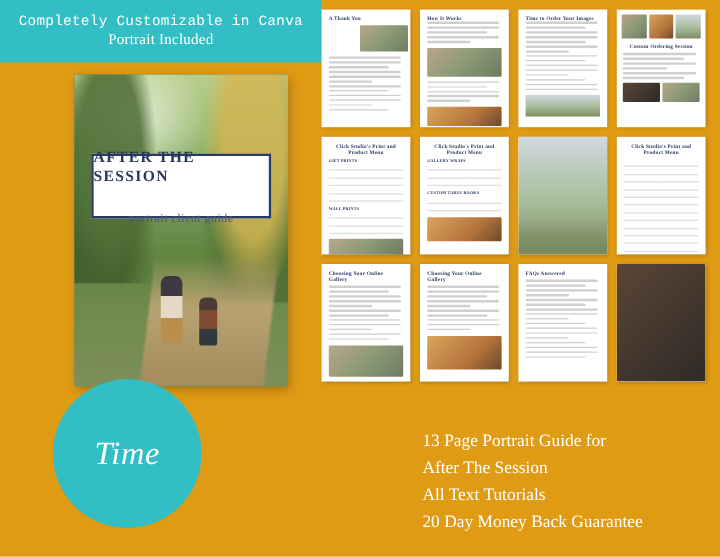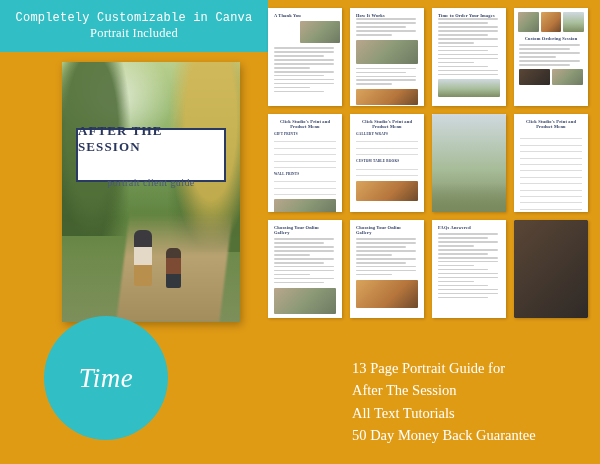--- a/index.html
+++ b/index.html
@@ -566,16 +566,16 @@
     <div class="page">
       <div class="full-img ph dark"></div>
     </div>
 
   </div>
 
   <div class="copy">
     <div>13 Page Portrait Guide for</div>
     <div>After The Session</div>
     <div>All Text Tutorials</div>
-    <div>50 Day Money Back Guarantee</div>
+    <div>20 Day Money Back Guarantee</div>
   </div>
 
 </div>
 
 </body></html>

